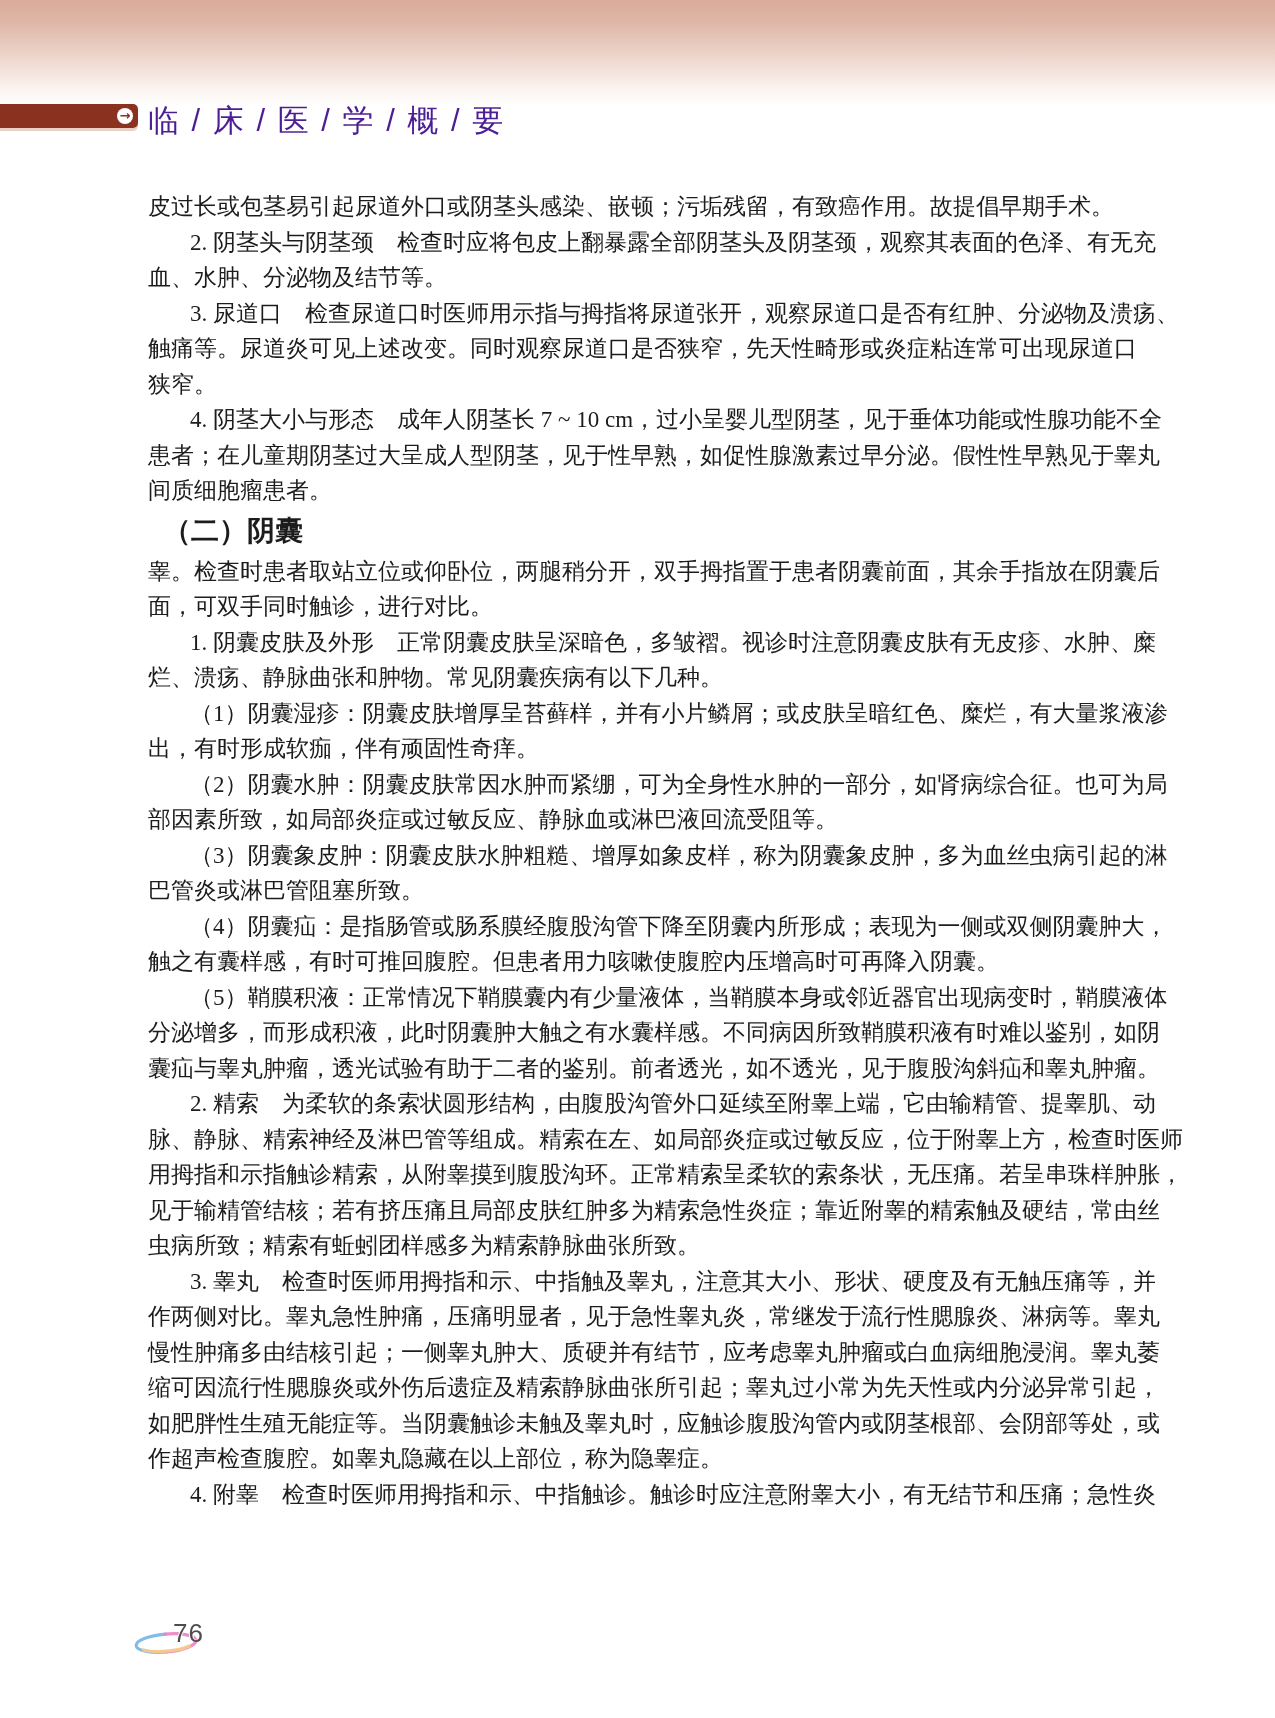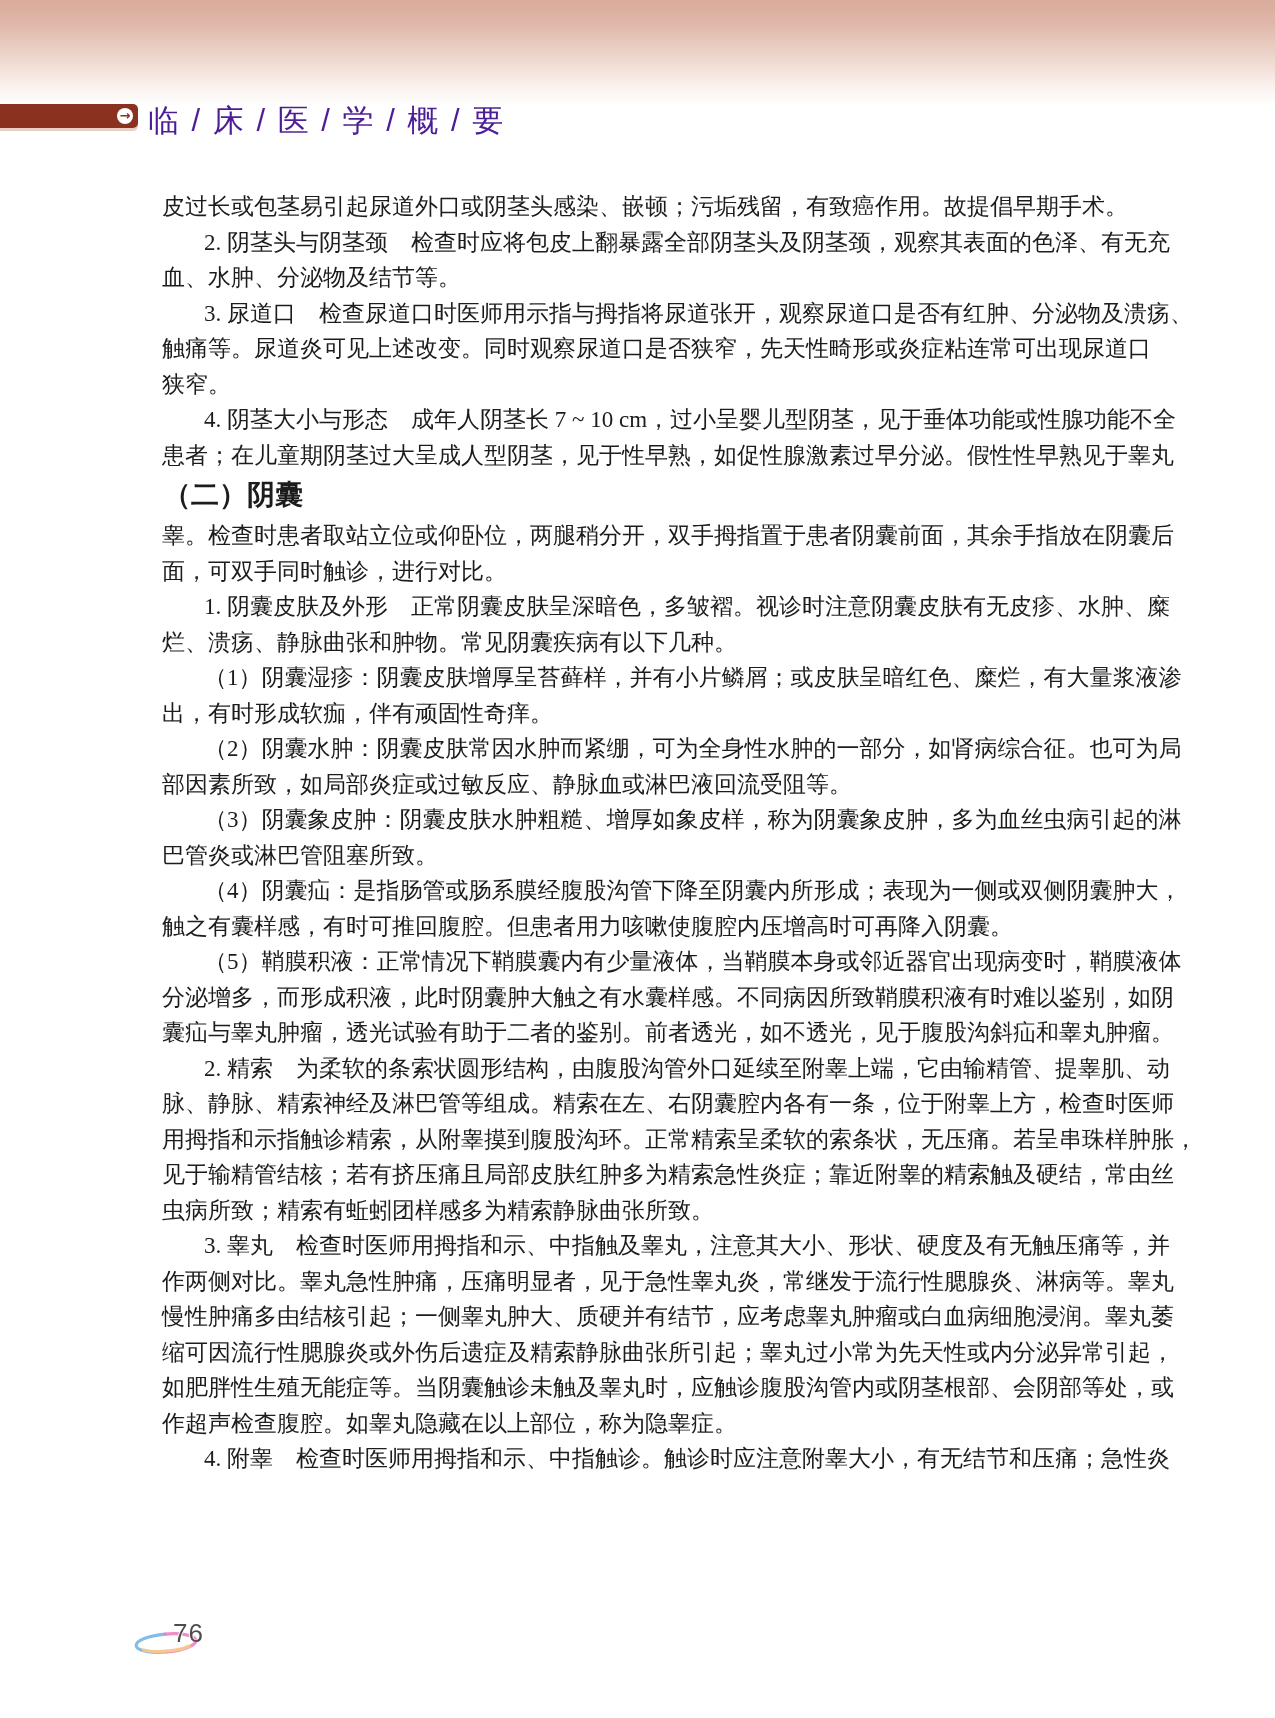--- a/index.html
+++ b/index.html
@@ -59,21 +59,20 @@
     left: 148px; top: 189px;
     width: 980px;
   }
   .line {
     font-size: 23px;
     height: 35.5px;
     line-height: 35.5px;
     color: #1c1c1c;
     white-space: nowrap;
     overflow: visible;
-    margin-left: 14px;
   }
   .line.fill { text-align: justify; text-align-last: justify; }
   .line.indent { padding-left: 42px; }
   .line.heading {
     font-weight: 700;
     padding-left: 15px;
     font-size: 28px;
     height: 40px;
     line-height: 40px;
     margin: 2px 0 3px 0;
@@ -118,38 +117,39 @@
 
   <main class="body-text" id="bodyText">
       <div class="line">皮过长或包茎易引起尿道外口或阴茎头感染、嵌顿；污垢残留，有致癌作用。故提倡早期手术。</div>
       <div class="line indent fill">2. 阴茎头与阴茎颈　检查时应将包皮上翻暴露全部阴茎头及阴茎颈，观察其表面的色泽、有无充</div>
       <div class="line">血、水肿、分泌物及结节等。</div>
       <div class="line indent fill">3. 尿道口　检查尿道口时医师用示指与拇指将尿道张开，观察尿道口是否有红肿、分泌物及溃疡、</div>
       <div class="line fill">触痛等。尿道炎可见上述改变。同时观察尿道口是否狭窄，先天性畸形或炎症粘连常可出现尿道口</div>
       <div class="line">狭窄。</div>
       <div class="line indent fill">4. 阴茎大小与形态　成年人阴茎长 7 ~ 10 cm，过小呈婴儿型阴茎，见于垂体功能或性腺功能不全</div>
       <div class="line fill">患者；在儿童期阴茎过大呈成人型阴茎，见于性早熟，如促性腺激素过早分泌。假性性早熟见于睾丸</div>
+      <div class="line">间质细胞瘤患者。</div>
       <div class="line heading">（二）阴囊</div>
       <div class="line fill">睾。检查时患者取站立位或仰卧位，两腿稍分开，双手拇指置于患者阴囊前面，其余手指放在阴囊后</div>
       <div class="line">面，可双手同时触诊，进行对比。</div>
       <div class="line indent fill">1. 阴囊皮肤及外形　正常阴囊皮肤呈深暗色，多皱褶。视诊时注意阴囊皮肤有无皮疹、水肿、糜</div>
       <div class="line">烂、溃疡、静脉曲张和肿物。常见阴囊疾病有以下几种。</div>
       <div class="line indent fill">（1）阴囊湿疹：阴囊皮肤增厚呈苔藓样，并有小片鳞屑；或皮肤呈暗红色、糜烂，有大量浆液渗</div>
       <div class="line">出，有时形成软痂，伴有顽固性奇痒。</div>
       <div class="line indent fill">（2）阴囊水肿：阴囊皮肤常因水肿而紧绷，可为全身性水肿的一部分，如肾病综合征。也可为局</div>
       <div class="line">部因素所致，如局部炎症或过敏反应、静脉血或淋巴液回流受阻等。</div>
       <div class="line indent fill">（3）阴囊象皮肿：阴囊皮肤水肿粗糙、增厚如象皮样，称为阴囊象皮肿，多为血丝虫病引起的淋</div>
       <div class="line">巴管炎或淋巴管阻塞所致。</div>
       <div class="line indent fill">（4）阴囊疝：是指肠管或肠系膜经腹股沟管下降至阴囊内所形成；表现为一侧或双侧阴囊肿大，</div>
       <div class="line">触之有囊样感，有时可推回腹腔。但患者用力咳嗽使腹腔内压增高时可再降入阴囊。</div>
       <div class="line indent fill">（5）鞘膜积液：正常情况下鞘膜囊内有少量液体，当鞘膜本身或邻近器官出现病变时，鞘膜液体</div>
       <div class="line fill">分泌增多，而形成积液，此时阴囊肿大触之有水囊样感。不同病因所致鞘膜积液有时难以鉴别，如阴</div>
       <div class="line fill">囊疝与睾丸肿瘤，透光试验有助于二者的鉴别。前者透光，如不透光，见于腹股沟斜疝和睾丸肿瘤。</div>
       <div class="line indent fill">2. 精索　为柔软的条索状圆形结构，由腹股沟管外口延续至附睾上端，它由输精管、提睾肌、动</div>
-      <div class="line fill">脉、静脉、精索神经及淋巴管等组成。精索在左、右阴囊腔内各有一条，位于附睾上方，检查时医师</div>
+      <div class="line fill">脉、静脉、精索神经及淋巴管等组成。精索在左、如局部炎症或过敏反应，位于附睾上方，检查时医师</div>
       <div class="line fill">用拇指和示指触诊精索，从附睾摸到腹股沟环。正常精索呈柔软的索条状，无压痛。若呈串珠样肿胀，</div>
       <div class="line fill">见于输精管结核；若有挤压痛且局部皮肤红肿多为精索急性炎症；靠近附睾的精索触及硬结，常由丝</div>
       <div class="line">虫病所致；精索有蚯蚓团样感多为精索静脉曲张所致。</div>
       <div class="line indent fill">3. 睾丸　检查时医师用拇指和示、中指触及睾丸，注意其大小、形状、硬度及有无触压痛等，并</div>
       <div class="line fill">作两侧对比。睾丸急性肿痛，压痛明显者，见于急性睾丸炎，常继发于流行性腮腺炎、淋病等。睾丸</div>
       <div class="line fill">慢性肿痛多由结核引起；一侧睾丸肿大、质硬并有结节，应考虑睾丸肿瘤或白血病细胞浸润。睾丸萎</div>
       <div class="line fill">缩可因流行性腮腺炎或外伤后遗症及精索静脉曲张所引起；睾丸过小常为先天性或内分泌异常引起，</div>
       <div class="line fill">如肥胖性生殖无能症等。当阴囊触诊未触及睾丸时，应触诊腹股沟管内或阴茎根部、会阴部等处，或</div>
       <div class="line">作超声检查腹腔。如睾丸隐藏在以上部位，称为隐睾症。</div>
       <div class="line indent fill">4. 附睾　检查时医师用拇指和示、中指触诊。触诊时应注意附睾大小，有无结节和压痛；急性炎</div>

